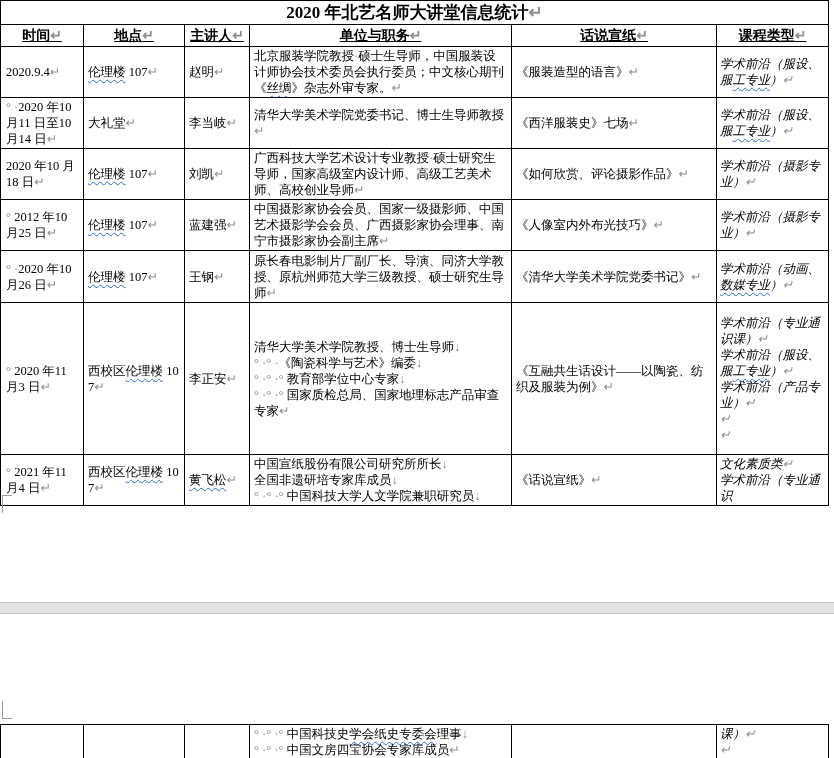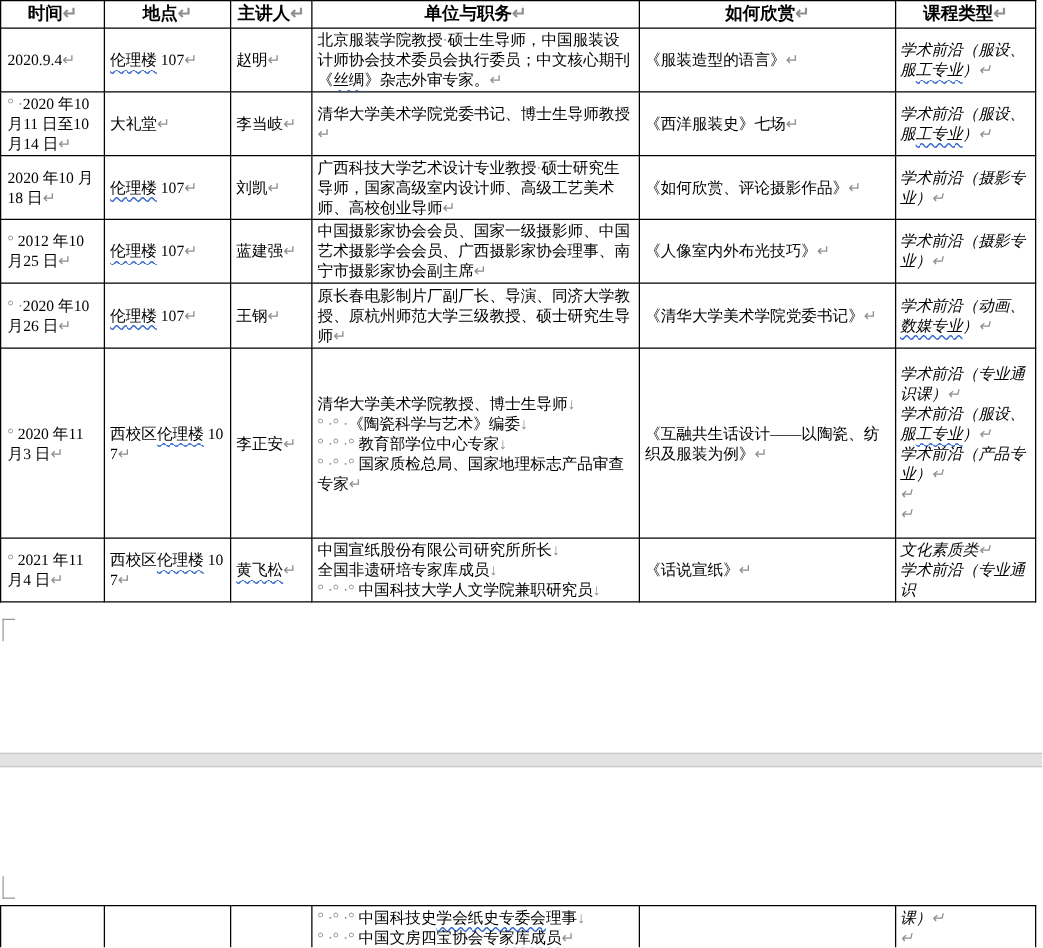--- a/index.html
+++ b/index.html
@@ -27,20 +27,21 @@
     overflow:hidden;
     word-break:break-all;
   }
   td.title-cell{
     text-align:center;font-weight:bold;font-size:17px;line-height:21px;
     padding:0 2px;word-break:keep-all;
   }
   td.head-cell{
     text-align:center;font-weight:bold;font-size:14px;line-height:18px;
     word-break:keep-all;
+    text-decoration:underline;
   }
   td.c-time{padding-left:5px;margin-top:13px;}
   td.c-type{padding:1px 3px;font-style:italic;}
   .par{min-height:16px;}
   .mk{color:#8f8f8f;}
   .wb{text-decoration:underline;text-decoration-style:wavy;text-decoration-color:#3366cc;text-decoration-thickness:1px;text-underline-offset:3px;text-decoration-skip-ink:none;}
   .wr{text-decoration-style:wavy;text-decoration-color:#ff3b3b;text-decoration-thickness:1px;text-underline-offset:3px;text-decoration-skip-ink:none;}
   .corner{position:absolute;width:9px;height:17px;}
   .corner-bl{left:2px;top:495px;border-left:1px solid #9a9a9a;border-top:1px solid #9a9a9a;}
   .corner-tl{left:2px;top:87px;border-left:1px solid #9a9a9a;border-bottom:1px solid #9a9a9a;}
@@ -53,35 +54,40 @@
     <table class="doc-table">
       <colgroup>
           <col style="width: 83px;">
           <col style="width: 101px;">
           <col style="width: 65px;">
           <col style="width: 262px;">
           <col style="width: 205px;">
           <col style="width: 112px;">
         </colgroup>
       <tbody>
+          <tr style="height: 24px;">
+            <td colspan="6" class="title-cell">
+              <div class="par"><span>2020 年北艺名师大讲堂信息统计</span><span class="mk">↵</span></div>
+            </td>
+          </tr>
           <tr style="height: 22px;">
             <td class="head-cell">
               <div class="par"><span>时间</span><span class="mk">↵</span></div>
             </td>
             <td class="head-cell">
               <div class="par"><span>地点</span><span class="mk">↵</span></div>
             </td>
             <td class="head-cell">
               <div class="par"><span>主讲人</span><span class="mk">↵</span></div>
             </td>
             <td class="head-cell">
               <div class="par"><span>单位与职务</span><span class="mk">↵</span></div>
             </td>
             <td class="head-cell">
-              <div class="par"><span>如何欣赏</span><span class="mk">↵</span></div>
+              <div class="par"><span>话说宣纸</span><span class="mk">↵</span></div>
             </td>
             <td class="head-cell">
               <div class="par"><span>课程类型</span><span class="mk">↵</span></div>
             </td>
           </tr>
           <tr style="height: 49px;">
             <td class="c-time">
               <div class="par"><span>2020.9.4</span><span class="mk">↵</span></div>
             </td>
             <td class="c-place">

